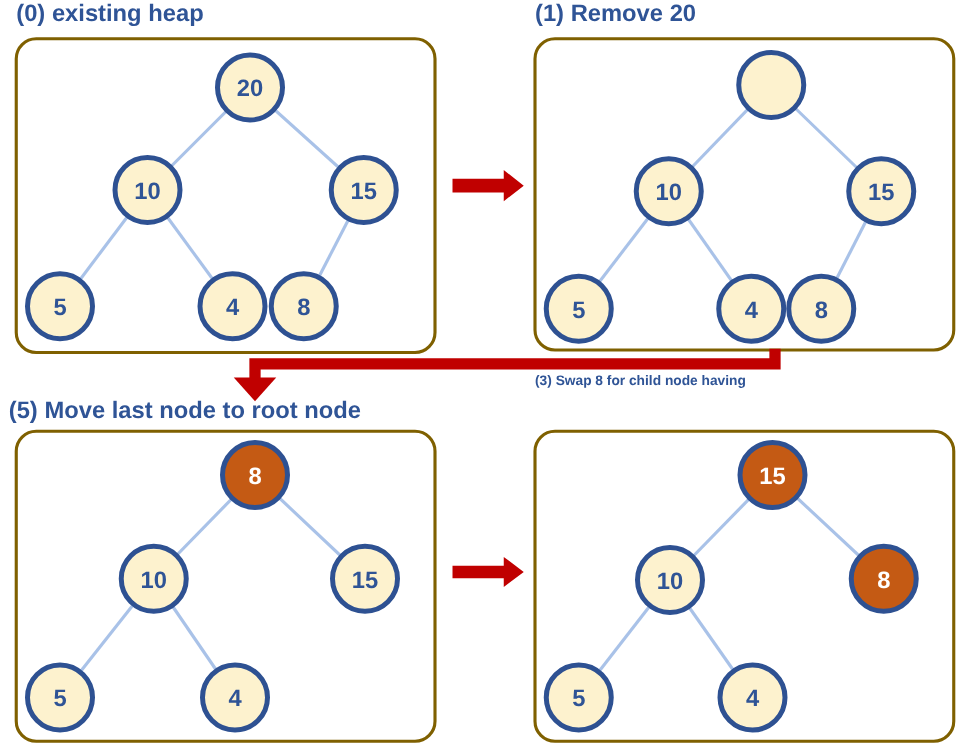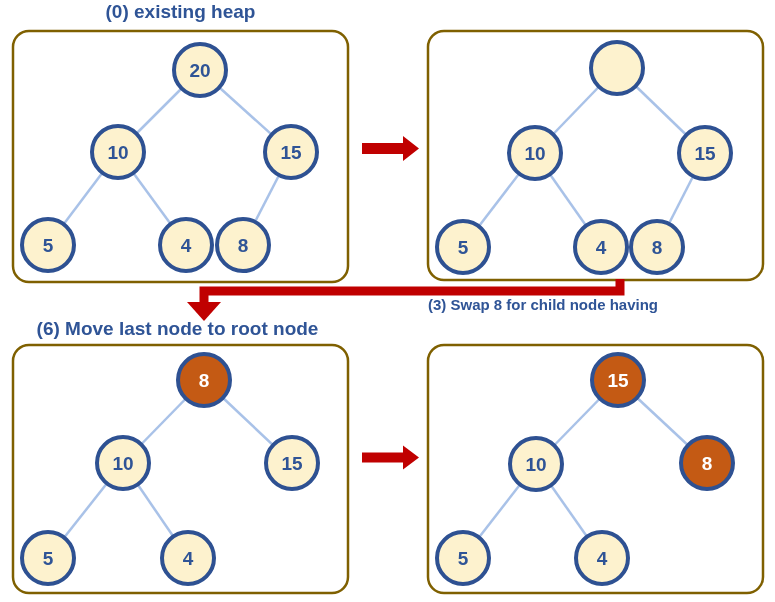--- a/index.html
+++ b/index.html
@@ -46,22 +46,22 @@
     stroke-linejoin:miter;
   }
   .ptitle{
     position:absolute;
     color:var(--title-text,#2F5496);
     font-weight:bold;
     font-size:19px;
     line-height:22px;
     white-space:nowrap;
   }
-  .ptitle.center{text-align:center;}
-  .ptitle.small{font-size:15px;line-height:20px;white-space:normal;}
+  .ptitle.center{text-align:left;}
+  .ptitle.small{font-size:11px;line-height:20px;white-space:normal;}
 </style>
 </head>
 <body>
 
 <div class="canvas">
 
   <svg class="layer" width="775" height="602" viewBox="0 0 775 602">
 
     <rect class="panel" x="13" y="31" width="335" height="251" rx="16"></rect>
     <rect class="panel" x="428" y="31" width="335" height="249" rx="16"></rect>
@@ -144,18 +144,19 @@
       <circle class="node" cx="602" cy="558" r="26"></circle>
       <text class="nlabel hl" x="618" y="387">15</text>
       <text class="nlabel" x="536" y="471">10</text>
       <text class="nlabel hl" x="707" y="470">8</text>
       <text class="nlabel" x="463" y="565">5</text>
       <text class="nlabel" x="602" y="565">4</text>
     </g>
   </svg>
 
   <div class="ptitle center" style="left:13px;top:1px;width:335px;">(0) existing heap</div>
-  <div class="ptitle center" style="left:7px;top:318px;width:341px;">(6) Move last node to root node</div>
+  <div class="ptitle center" style="left:428px;top:1px;width:335px;">(1) Remove 20</div>
+  <div class="ptitle center" style="left:7px;top:318px;width:341px;">(5) Move last node to root node</div>
   <div class="ptitle small" style="left:428px;top:295px;width:347px;">
     <div>(3) Swap 8 for child node having</div>
   </div>
 
 </div>
 
 </body></html>

